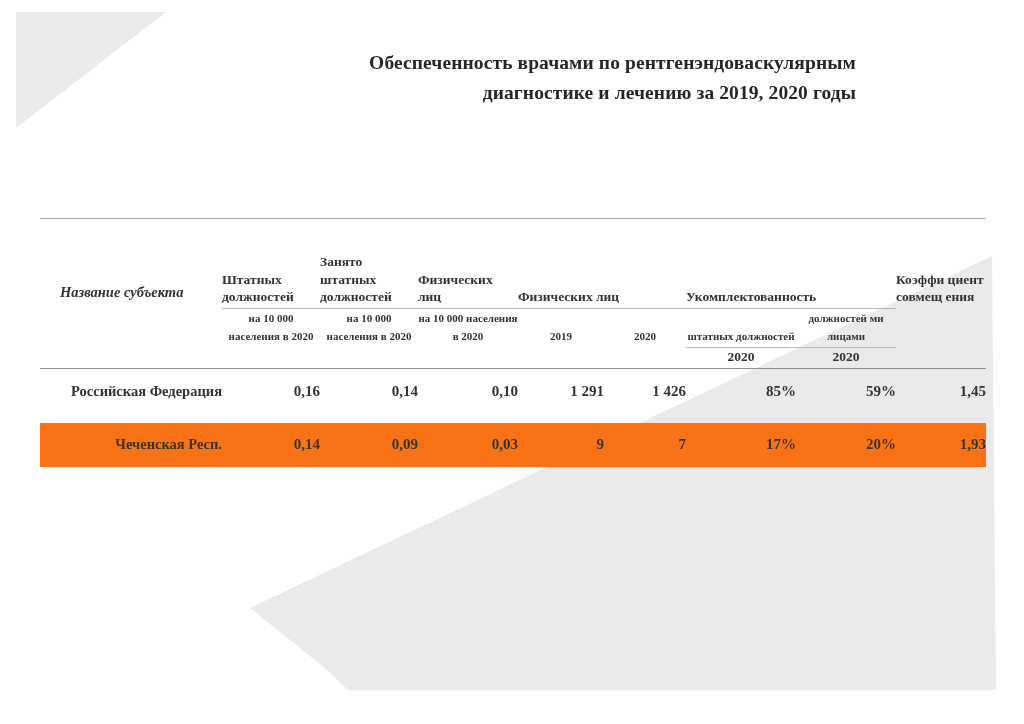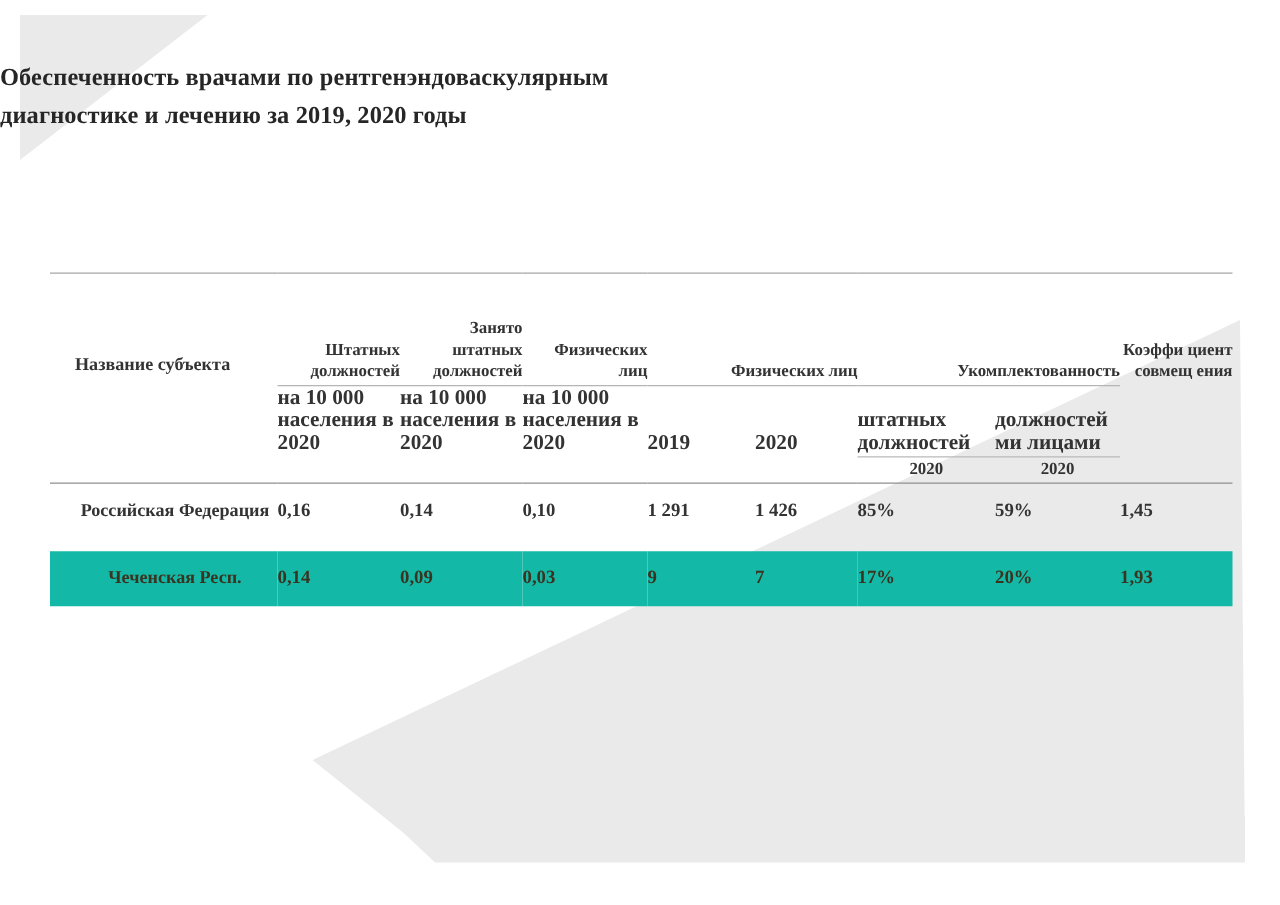--- a/index.html
+++ b/index.html
@@ -43,21 +43,21 @@
     height: 476px;
   }
 
   
   .title-block {
     position: absolute;
     left: 0;
     top: 48px;
     width: 856px;
     z-index: 3;
-    text-align: left;
+    text-align: right;
   }
   .title-line {
     font-size: 19.5px;
     font-weight: bold;
     color: #262626;
     line-height: 30px;
     letter-spacing: 0.1px;
   }
 
   
@@ -105,69 +105,71 @@
     border-bottom: 1px solid #b9b9b9;
   }
   .rule-head td {
     height: 2px;
     border-bottom: 1.4px solid #8f8f8f;
     padding: 0;
   }
 
   
   .hgroup td {
-    text-align: right;
+    text-align: left;
     vertical-align: bottom;
     font-size: 13.5px;
     line-height: 17.5px;
     padding-bottom: 4px;
     font-weight: bold;
   }
   .hgroup td.subject-name {
     text-align: left;
     padding-left: 20px;
     vertical-align: bottom;
     padding-bottom: 4px;
     font-size: 14.5px;
+    font-style: italic;
   }
 
   .hsub td {
-    vertical-align: bottom;
-    font-size: 17px;
+    text-align: center;
+    vertical-align: bottom;
+    font-size: 11px;
     line-height: 18px;
     padding-bottom: 5px;
     font-weight: bold;
   }
 
   .hyear td {
     text-align: center;
     vertical-align: bottom;
     font-size: 13.5px;
     line-height: 18px;
     padding-bottom: 6px;
     font-weight: bold;
   }
 
   
   tr.datarow td {
-    text-align: left;
+    text-align: right;
     font-size: 15px;
     font-weight: bold;
     color: #333333;
     height: 46px;
     vertical-align: middle;
     line-height: 19px;
   }
   tr.datarow td.subject-name {
-    text-align: center;
+    text-align: right;
     padding-left: 18px;
     font-size: 14.5px;
   }
   tr.datarow.highlight td {
-    background: #14b8a6;
+    background: #f97316;
     color: #3a3320;
     height: 44px;
   }
   tr.spacer td {
     height: 8px;
   }
 
   .hcell-spacer {
     height: 34px;
   }

